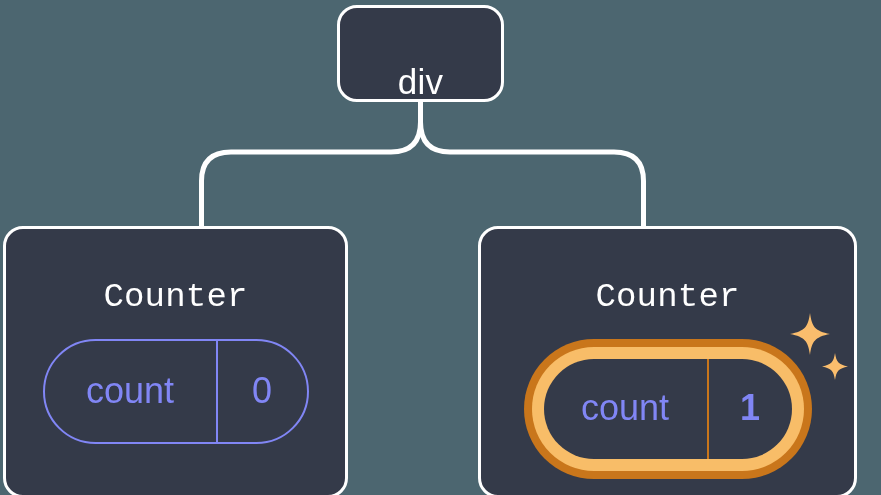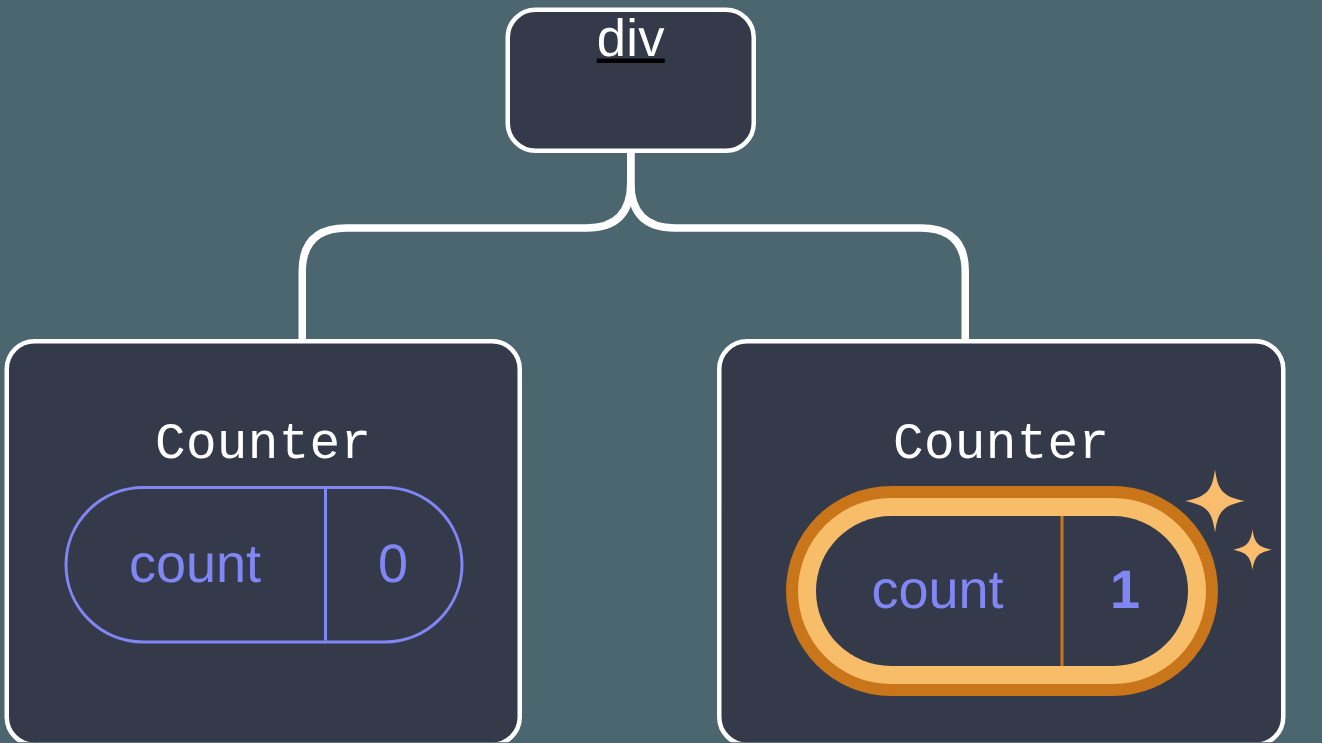--- a/index.html
+++ b/index.html
@@ -31,22 +31,21 @@
     box-sizing: border-box;
     display: flex;
     flex-direction: column;
     align-items: center;
   }
   #node-div {
     left: 337px;
     top: 5px;
     width: 167px;
     height: 97px;
-    justify-content: flex-start;
-    text-decoration: underline;
+    justify-content: flex-end;
   }
   .node-title-root {
     color: #ffffff;
     font-size: 35px;
     line-height: 1;
     letter-spacing: 0.2px;
   }
   #node-counter-left {
     left: 3px;
     top: 226px;
@@ -61,21 +60,21 @@
   }
   .node-title {
     color: #ffffff;
     font-size: 34px;
     line-height: 1;
     letter-spacing: 0.2px;
     margin-top: 51px;
     font-family: Liberation Mono, monospace;
   }
   .pill-wrap {
-    margin-top: 10px;
+    margin-top: 25px;
     position: relative;
     display: flex;
     align-items: center;
     justify-content: center;
   }
   
   .pill {
     position: relative;
     box-sizing: border-box;
     display: flex;

